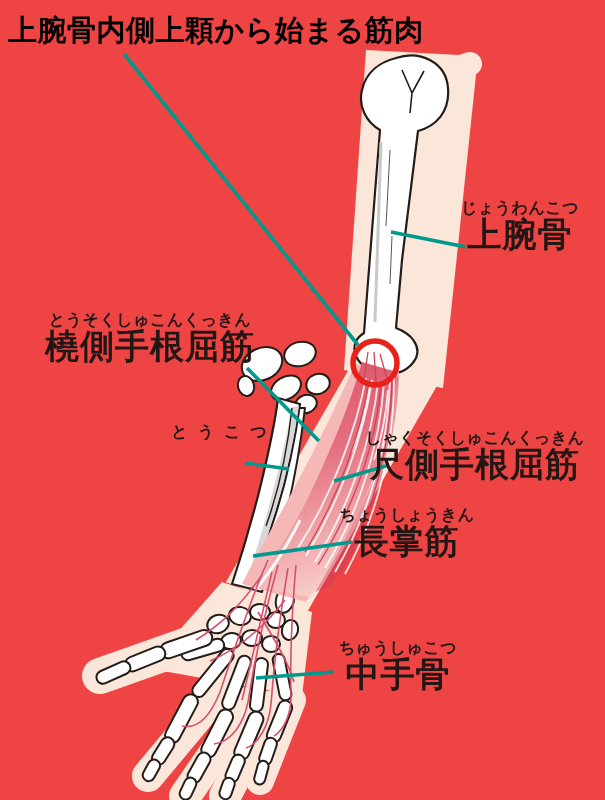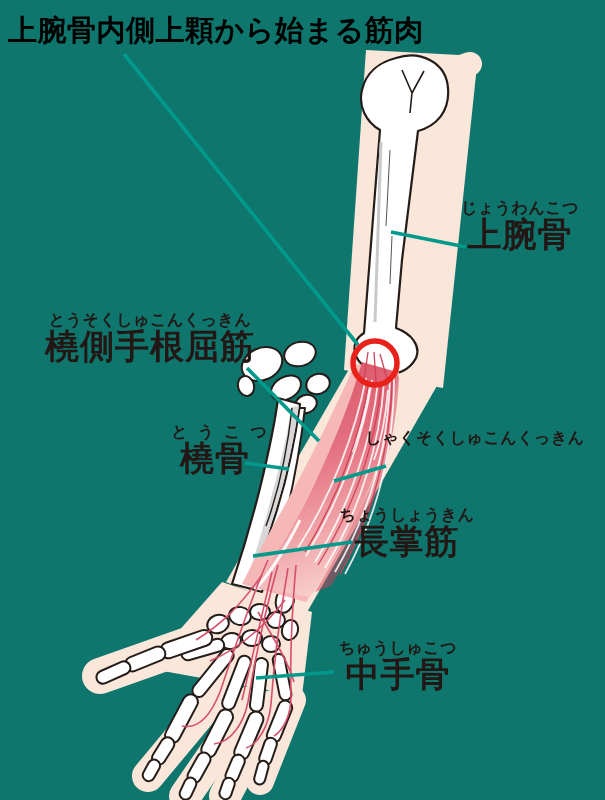--- a/index.html
+++ b/index.html
@@ -1,16 +1,16 @@
 <!DOCTYPE html>
 <html><head>
 <meta charset="utf-8">
 <style>
   html,body{margin:0;padding:0;background:#fff;}
-  .stage{position:relative;width:605px;height:800px;background:#0f766e;overflow:hidden;
+  .stage{position:relative;width:605px;height:800px;background:#ef4444;overflow:hidden;
          font-family:"Liberation Sans",sans-serif;color:#221714;}
   .stage svg{position:absolute;left:0;top:0;}
   .title{position:absolute;left:8px;top:11px;font-size:29px;font-weight:bold;color:#000;
          letter-spacing:0.5px;white-space:nowrap;}
   .anno{position:absolute;display:flex;flex-direction:column;align-items:center;
         font-weight:bold;color:#221714;white-space:nowrap;}
   .anno .furi{font-size:16px;line-height:1;letter-spacing:0.5px;}
   .anno .main{font-size:34px;line-height:1.1;letter-spacing:1px;}
   .anno-humerus{left:450px;top:200px;width:140px;}
   .anno-fcr{left:40px;top:312px;width:220px;}
@@ -221,25 +221,25 @@
     <span class="main">上腕骨</span>
   </div>
 
   <div class="anno anno-fcr">
     <span class="furi">とうそくしゅこんくっきん</span>
     <span class="main">橈側手根屈筋</span>
   </div>
 
   <div class="anno anno-radius">
     <span class="furi">とうこつ</span>
-    <span class="main">橈骨</span>
   </div>
 
   <div class="anno anno-fcu">
     <span class="furi">しゃくそくしゅこんくっきん</span>
+    <span class="main">尺側手根屈筋</span>
   </div>
 
   <div class="anno anno-metacarpal">
     <span class="furi">ちゅうしゅこつ</span>
     <span class="main">中手骨</span>
   </div>
 
   <div class="anno anno-palmaris">
     <span class="furi">ちょうしょうきん</span>
     <span class="main">長掌筋</span>

